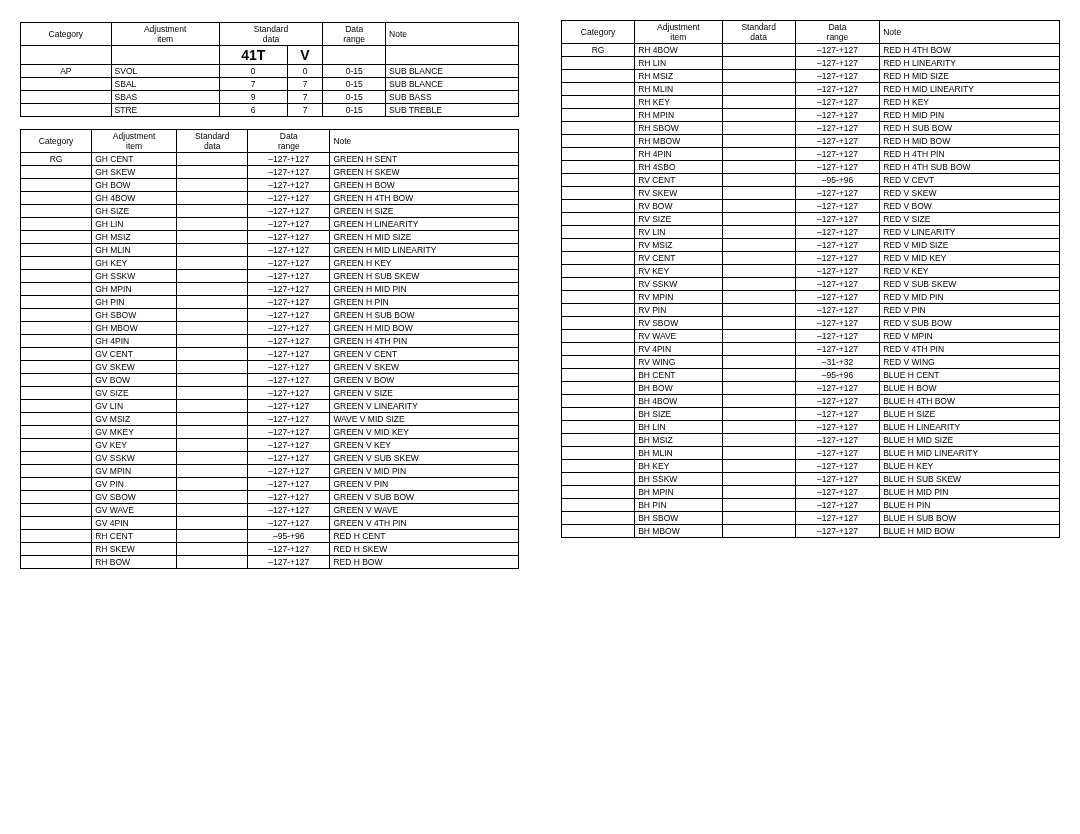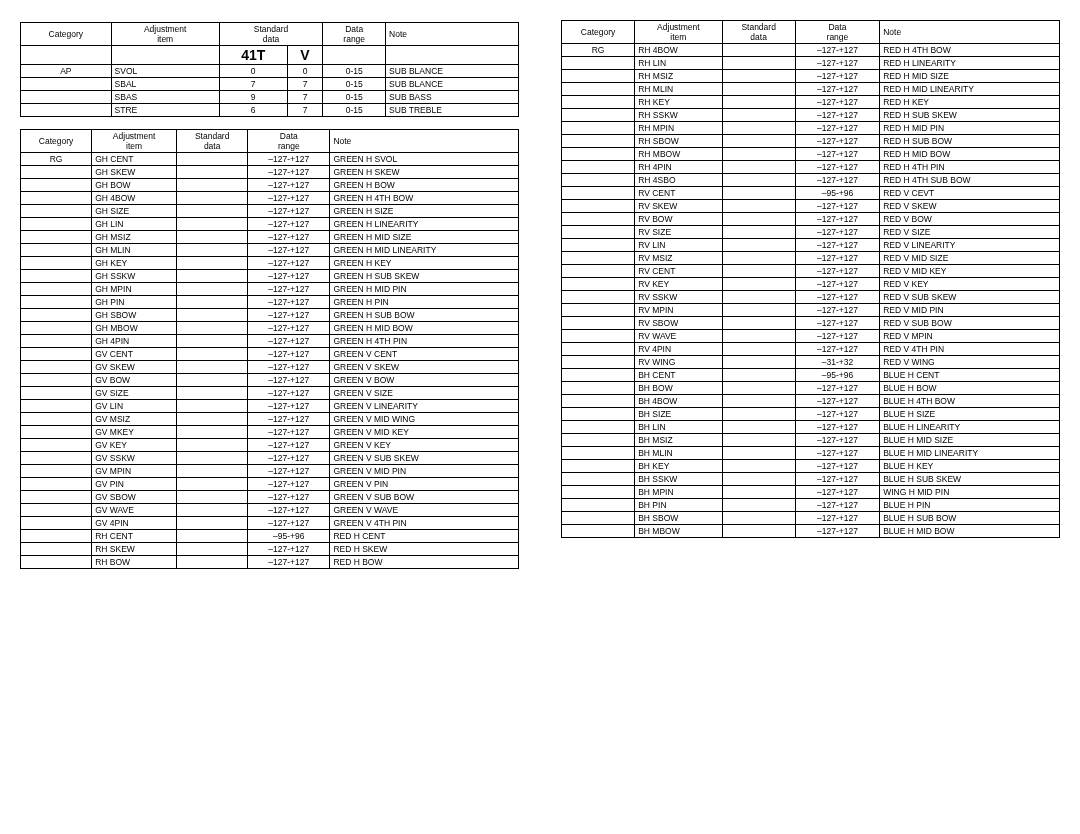--- a/index.html
+++ b/index.html
@@ -158,21 +158,21 @@
               <th>Data<br>range</th>
               <th class="note-cell">Note</th>
             </tr>
           </thead>
           <tbody id="rg-left-tbody">
           <tr>
                 <td class="cat-cell">RG</td>
                 <td class="adj-cell">GH CENT</td>
                 <td></td>
                 <td>–127-+127</td>
-                <td class="note-cell">GREEN H SVOL</td>
+                <td class="note-cell">GREEN H SENT</td>
               </tr>
               <tr>
                 <td class="cat-cell"></td>
                 <td class="adj-cell">GH SKEW</td>
                 <td></td>
                 <td>–127-+127</td>
                 <td class="note-cell">GREEN H SKEW</td>
               </tr>
               <tr>
                 <td class="cat-cell"></td>
@@ -298,21 +298,21 @@
                 <td class="adj-cell">GV LIN</td>
                 <td></td>
                 <td>–127-+127</td>
                 <td class="note-cell">GREEN V LINEARITY</td>
               </tr>
               <tr>
                 <td class="cat-cell"></td>
                 <td class="adj-cell">GV MSIZ</td>
                 <td></td>
                 <td>–127-+127</td>
-                <td class="note-cell">GREEN V MID WING</td>
+                <td class="note-cell">WAVE V MID SIZE</td>
               </tr>
               <tr>
                 <td class="cat-cell"></td>
                 <td class="adj-cell">GV MKEY</td>
                 <td></td>
                 <td>–127-+127</td>
                 <td class="note-cell">GREEN V MID KEY</td>
               </tr>
               <tr>
                 <td class="cat-cell"></td>
@@ -432,27 +432,20 @@
             </tr>
             <tr>
               <td class="cat-cell"></td>
               <td class="adj-cell">RH KEY</td>
               <td></td>
               <td>–127-+127</td>
               <td class="note-cell">RED H KEY</td>
             </tr>
             <tr>
               <td class="cat-cell"></td>
-              <td class="adj-cell">RH SSKW</td>
-              <td></td>
-              <td>–127-+127</td>
-              <td class="note-cell">RED H SUB SKEW</td>
-            </tr>
-            <tr>
-              <td class="cat-cell"></td>
               <td class="adj-cell">RH MPIN</td>
               <td></td>
               <td>–127-+127</td>
               <td class="note-cell">RED H MID PIN</td>
             </tr>
             <tr>
               <td class="cat-cell"></td>
               <td class="adj-cell">RH SBOW</td>
               <td></td>
               <td>–127-+127</td>
@@ -544,20 +537,27 @@
             </tr>
             <tr>
               <td class="cat-cell"></td>
               <td class="adj-cell">RV MPIN</td>
               <td></td>
               <td>–127-+127</td>
               <td class="note-cell">RED V MID PIN</td>
             </tr>
             <tr>
               <td class="cat-cell"></td>
+              <td class="adj-cell">RV PIN</td>
+              <td></td>
+              <td>–127-+127</td>
+              <td class="note-cell">RED V PIN</td>
+            </tr>
+            <tr>
+              <td class="cat-cell"></td>
               <td class="adj-cell">RV SBOW</td>
               <td></td>
               <td>–127-+127</td>
               <td class="note-cell">RED V SUB BOW</td>
             </tr>
             <tr>
               <td class="cat-cell"></td>
               <td class="adj-cell">RV WAVE</td>
               <td></td>
               <td>–127-+127</td>
@@ -638,21 +638,21 @@
               <td class="adj-cell">BH SSKW</td>
               <td></td>
               <td>–127-+127</td>
               <td class="note-cell">BLUE H SUB SKEW</td>
             </tr>
             <tr>
               <td class="cat-cell"></td>
               <td class="adj-cell">BH MPIN</td>
               <td></td>
               <td>–127-+127</td>
-              <td class="note-cell">WING H MID PIN</td>
+              <td class="note-cell">BLUE H MID PIN</td>
             </tr>
             <tr>
               <td class="cat-cell"></td>
               <td class="adj-cell">BH PIN</td>
               <td></td>
               <td>–127-+127</td>
               <td class="note-cell">BLUE H PIN</td>
             </tr>
             <tr>
               <td class="cat-cell"></td>

